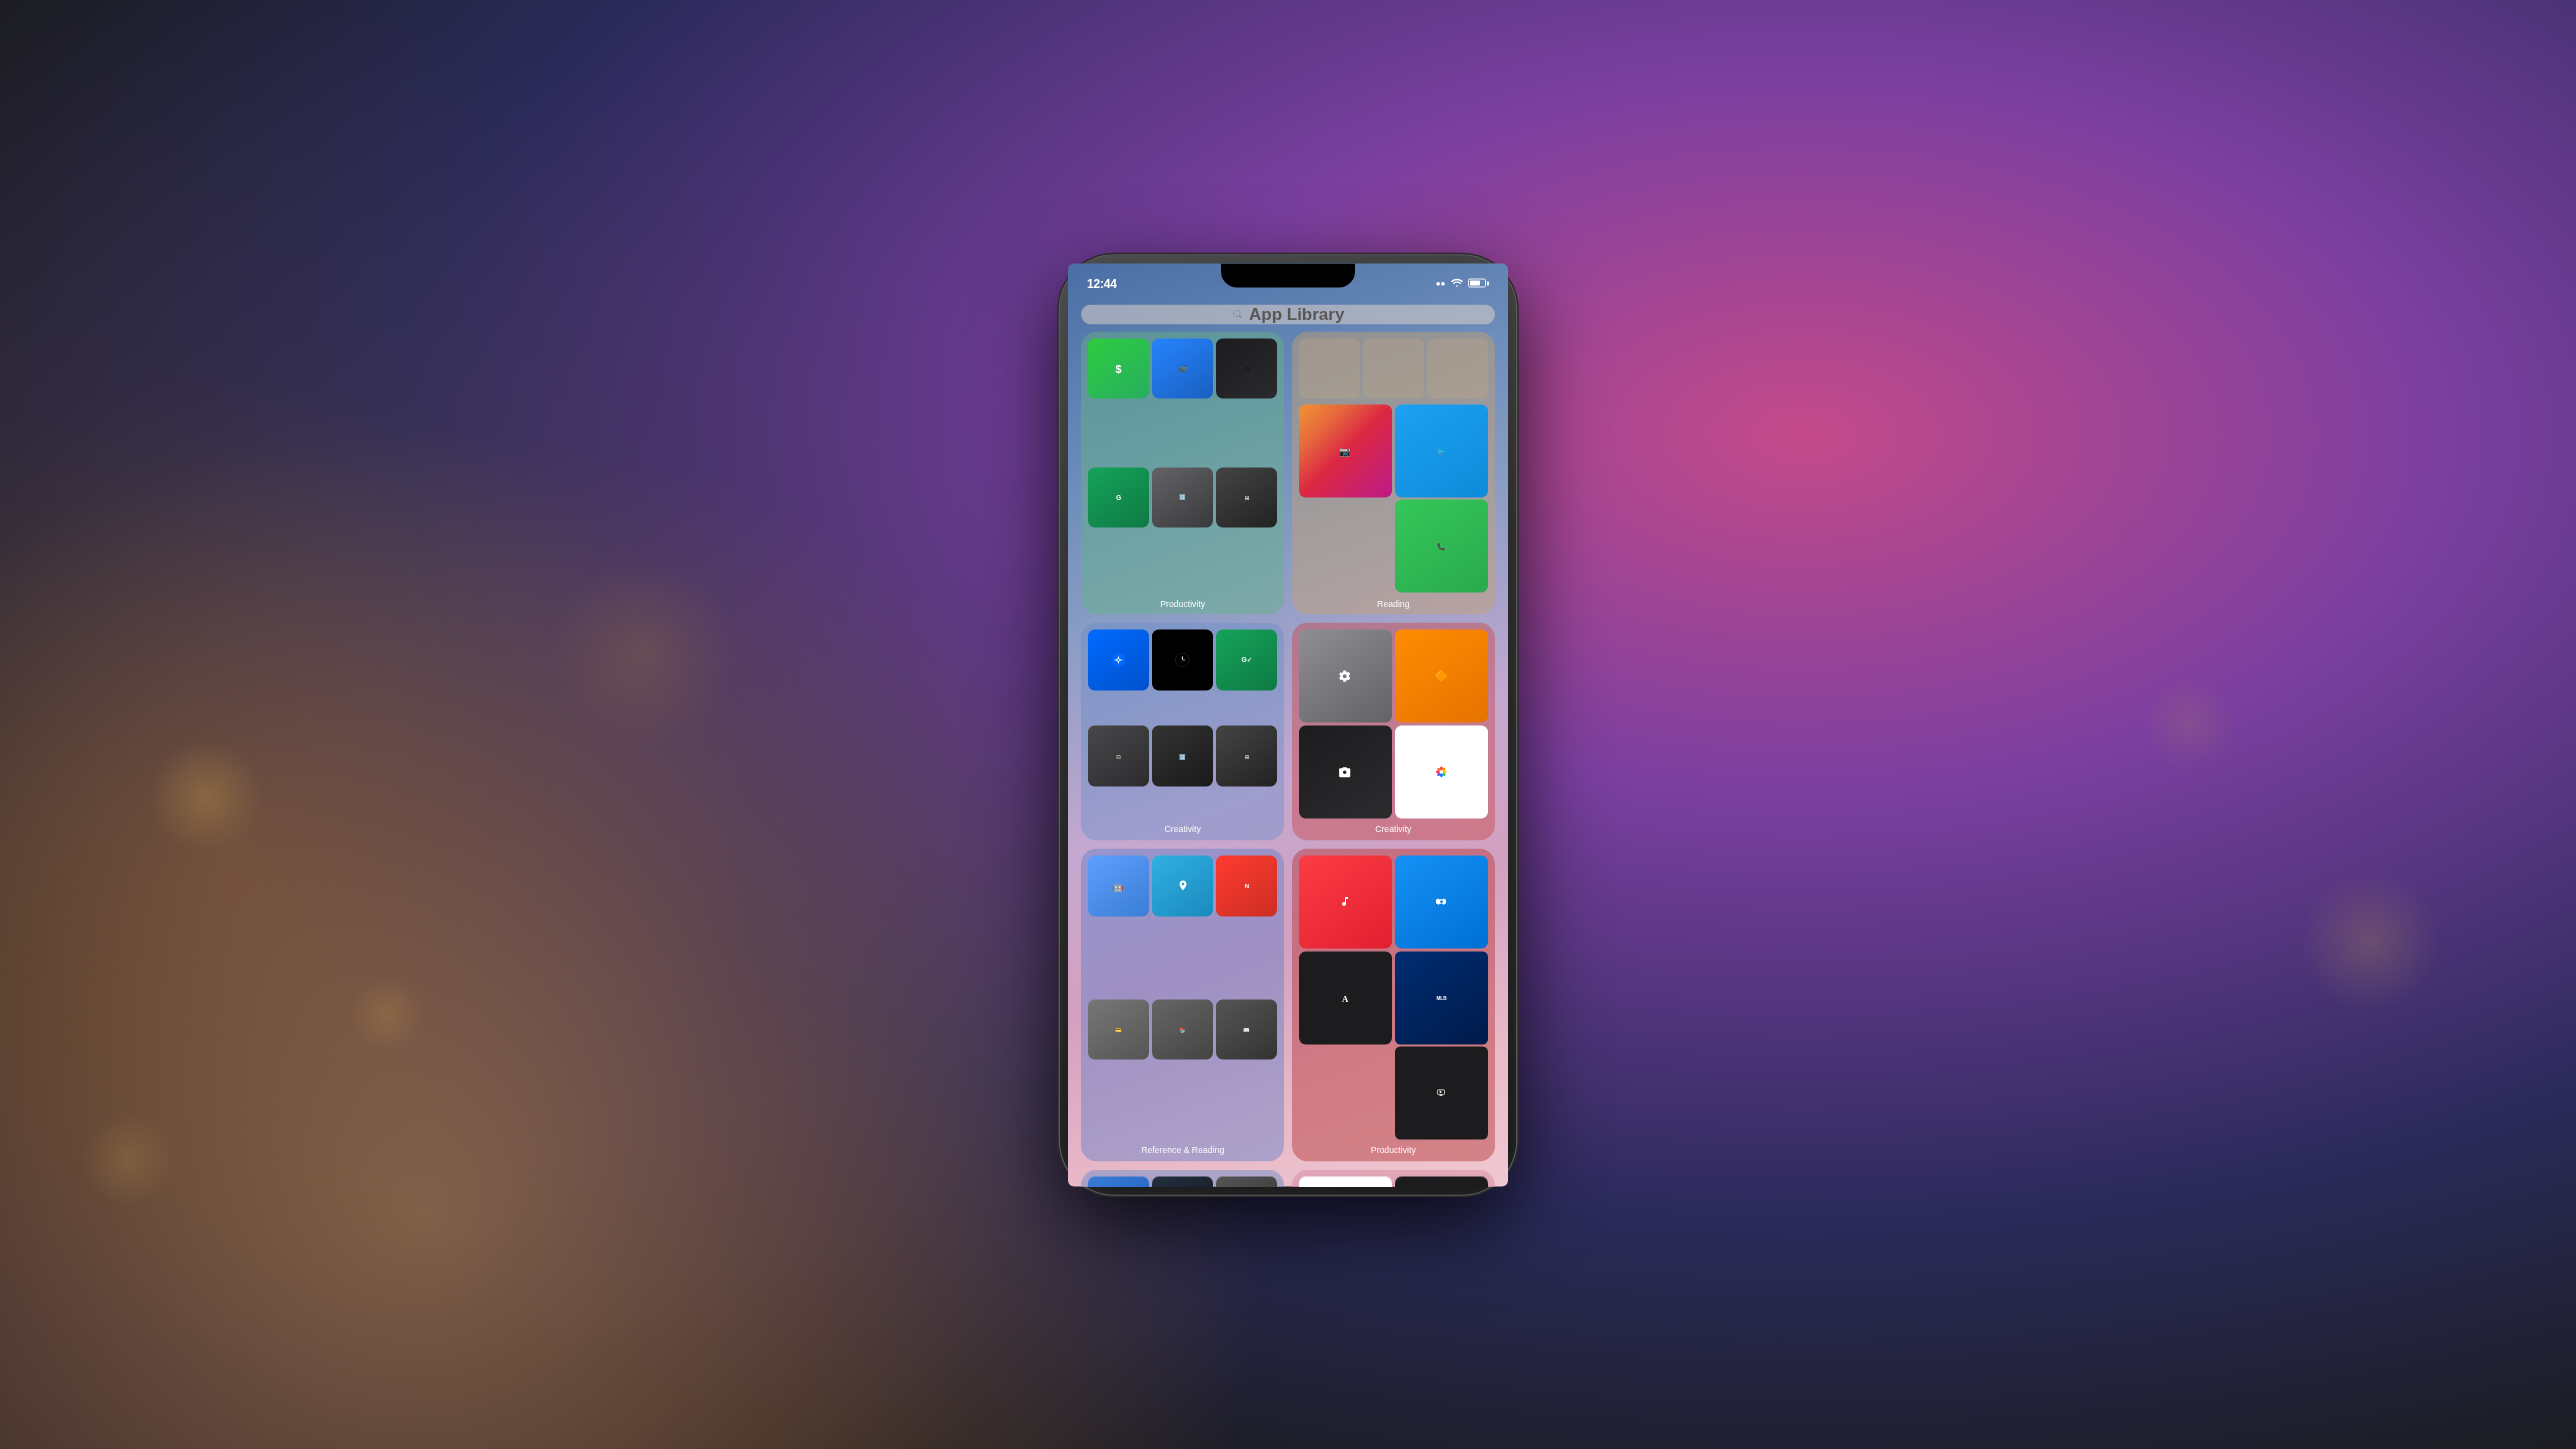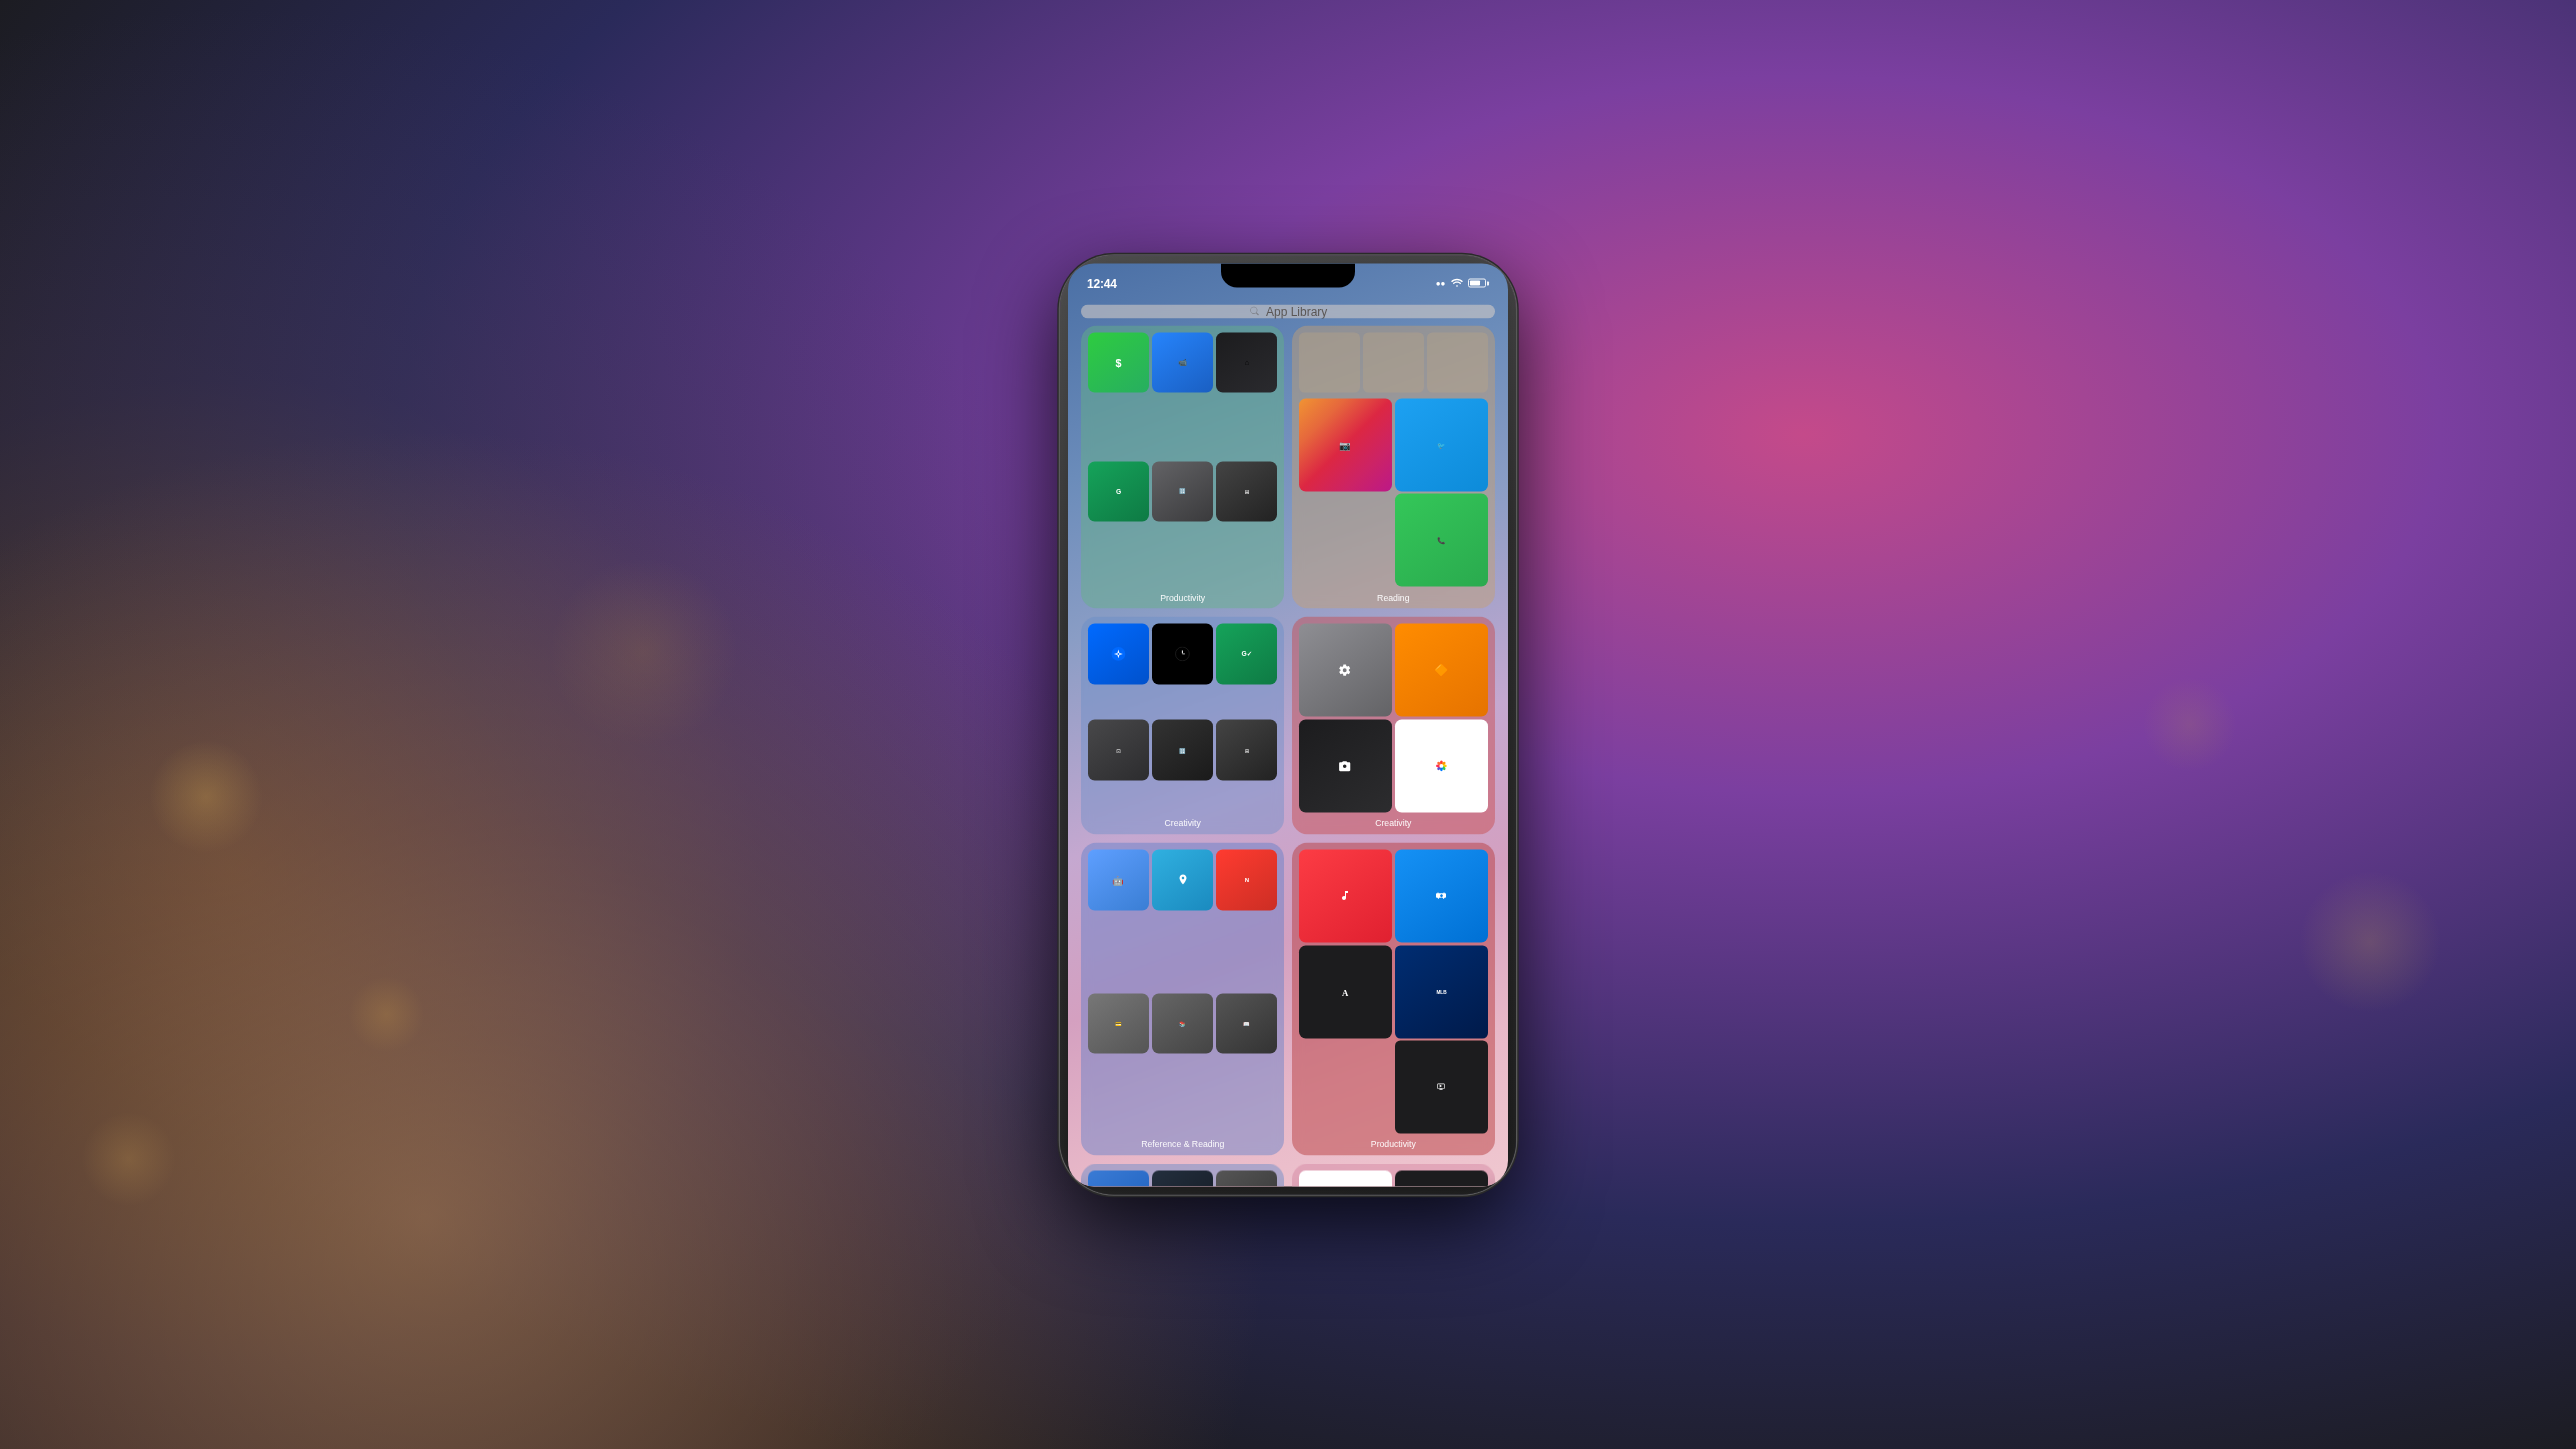--- a/index.html
+++ b/index.html
@@ -69,21 +69,21 @@
         inset 0 0 13.4px rgba(255,255,255,0.05);
     }
 
     .phone-screen {
       position: absolute;
       top: 8px;
       left: 8px;
       right: 8px;
       bottom: 8px;
       background: linear-gradient(160deg, #4a6fa5 0%, #6b8cba 20%, #8a9dc5 35%, #c5a8d0 55%, #d4a0c0 70%, #e8b8c8 85%, #f0c8d0 100%);
-      border-radius: 26px;
+      border-radius: 6px;
       overflow: hidden;
     }
 
     
     .notch {
       position: absolute;
       top: 0;
       left: 50%;
       transform: translateX(-50%);
       width: 134px;
@@ -182,23 +182,23 @@
       backdrop-filter: blur(6.7px);
     }
 
     .search-icon-svg {
       width: 12px;
       height: 12px;
       opacity: 0.6;
     }
 
     .search-text {
-      font-size: 12px;
+      font-size: 17px;
       color: rgba(60,50,40,0.7);
-      font-weight: 400;
+      font-weight: 700;
     }
 
     
     .app-grid {
       display: grid;
       grid-template-columns: 1fr 1fr;
       gap: 8px;
       flex: 1;
     }
 

